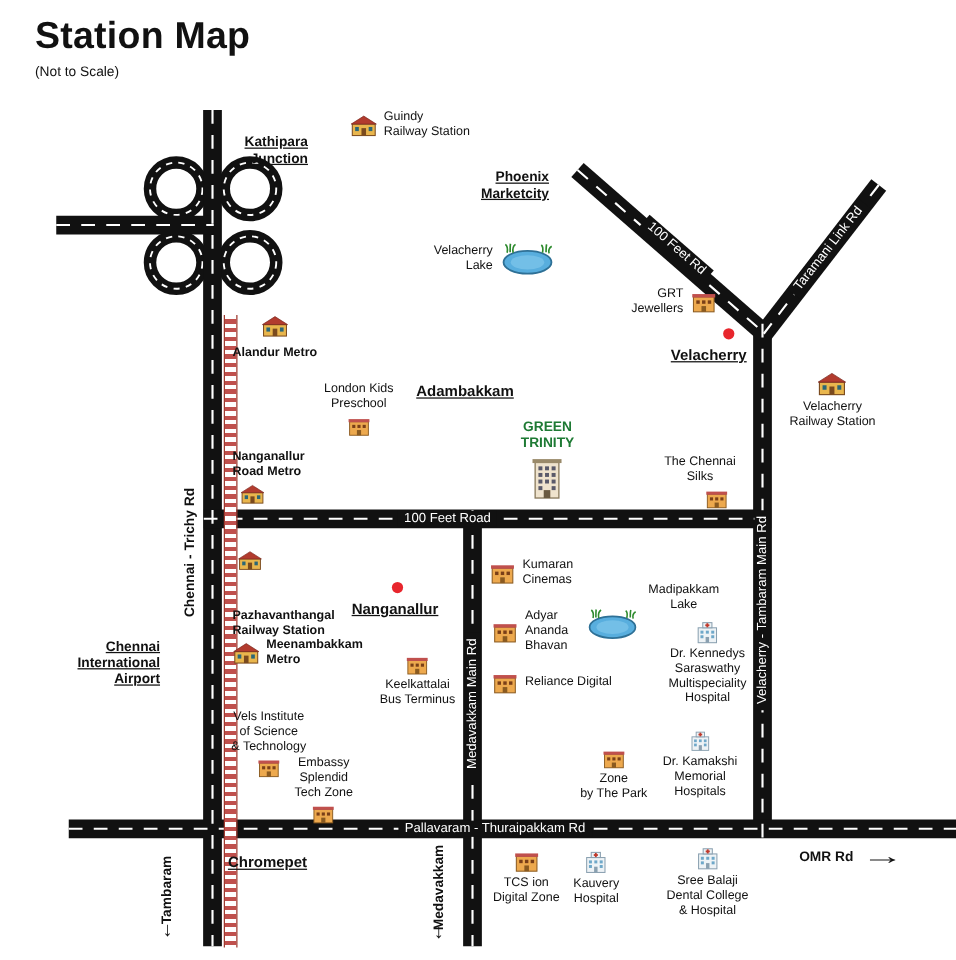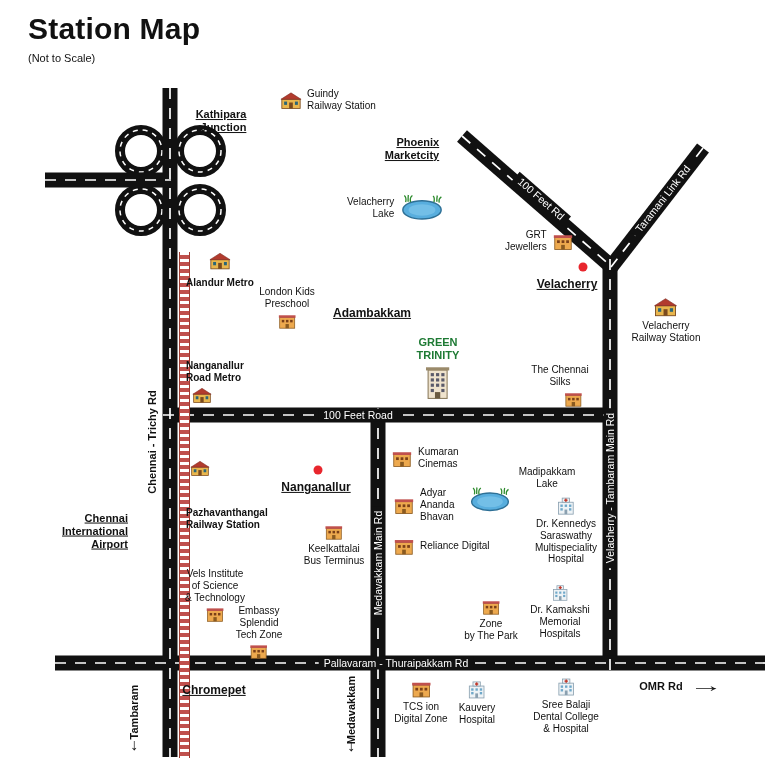--- a/index.html
+++ b/index.html
@@ -211,21 +211,21 @@
 Railway Station</span>
   </div>
 
   <div class="poi row" style="left:186px; top:269px;flex-direction:column;">
     <svg width="22" height="22">
         <use href="#i-station"></use>
       </svg>
     <span class="lbl b">Alandur Metro</span>
   </div>
 
-  <div class="poi col" style="left:287px; top:308px;">
+  <div class="poi col" style="left:287px; top:328px;">
     <span class="lbl">London Kids
 Preschool</span>
     <svg width="20" height="20">
         <use href="#i-bldg"></use>
       </svg>
   </div>
 
   <div class="poi col" style="left:438px; top:368px;">
     <span class="lbl b green" style="font-size:11px;">GREEN
 TRINITY</span>
@@ -251,21 +251,21 @@
   </div>
 
   <div class="poi row" style="left:391px; top:458px;">
     <svg width="22" height="22">
         <use href="#i-bldg"></use>
       </svg>
     <span class="lbl">Kumaran
 Cinemas</span>
   </div>
 
-  <div class="poi colL" style="left:186px; top:458px;gap:29px;">
+  <div class="poi colL" style="left:186px; top:438px;gap:29px;">
     <svg width="20" height="20" style="margin-left:4px;">
         <use href="#i-station"></use>
       </svg>
     <span class="lbl b">Pazhavanthangal
 Railway Station</span>
   </div>
 
   <div class="poi col" style="left:490px; top:499px;">
     <svg width="44" height="28">
         <use href="#i-lake"></use>
@@ -288,20 +288,27 @@
   <div class="poi col" style="left:566px; top:530px;">
     <svg width="22" height="22">
         <use href="#i-hosp"></use>
       </svg>
     <span class="lbl">Dr. Kennedys
 Saraswathy
 Multispeciality
 Hospital</span>
   </div>
 
+  <div class="poi row" style="left:186px; top:522px;">
+    <svg width="22" height="22">
+        <use href="#i-station"></use>
+      </svg>
+    <span class="lbl b">Meenambakkam
+Metro</span>
+  </div>
 
   <div class="poi row" style="left:393px; top:546px;">
     <svg width="22" height="22">
         <use href="#i-bldg"></use>
       </svg>
     <span class="lbl">Reliance Digital</span>
   </div>
 
   <div class="poi col" style="left:334px; top:544px;">
     <svg width="20" height="20">

